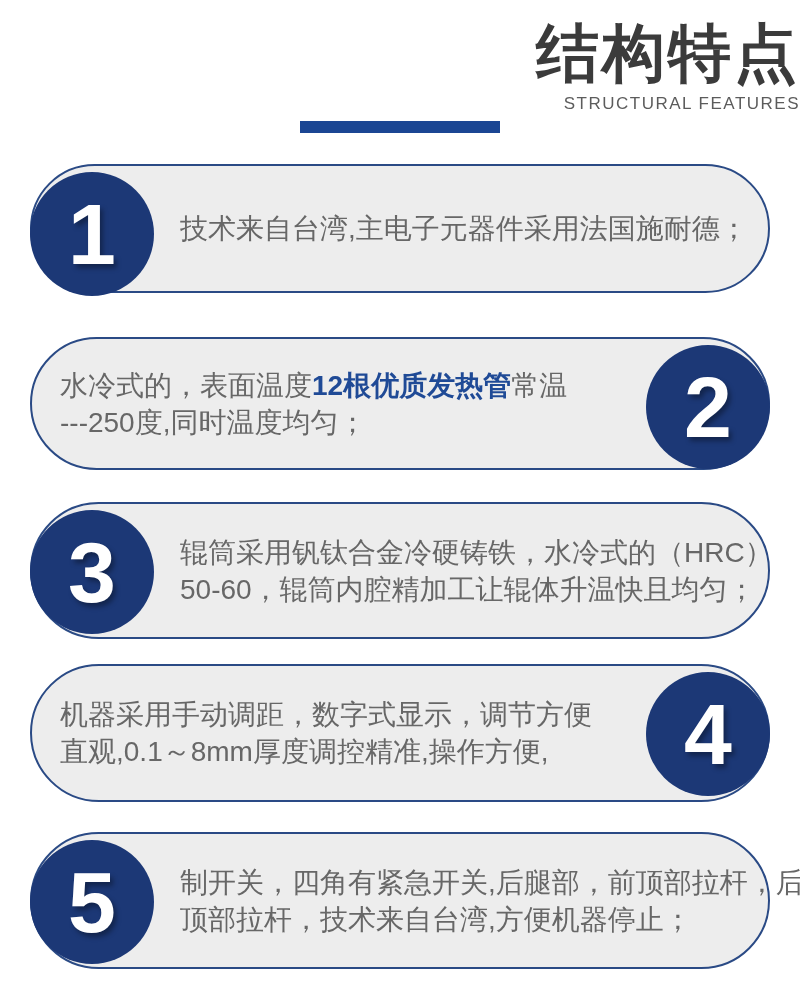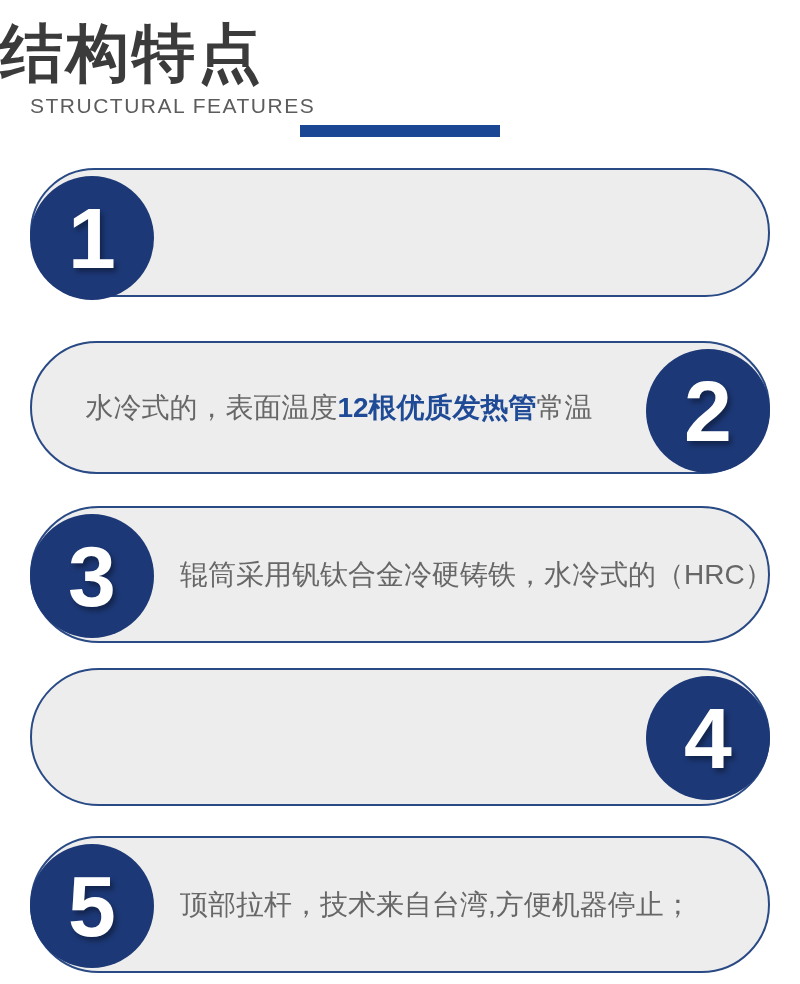--- a/index.html
+++ b/index.html
@@ -12,27 +12,27 @@
     --title-text:#3b3b3b;
     --subtitle-text:#5c5c5c;
   }
   *{box-sizing:border-box;}
   html,body{margin:0;padding:0;}
   body{
     width:800px;height:984px;margin:0 auto;background:#ffffff;
     font-family:"Liberation Sans","DejaVu Sans",sans-serif;
     overflow:hidden;
   }
-  header{text-align:left;}
+  header{text-align:right;}
   h1{
     margin:22px 0 0;font-size:63px;line-height:1.0;font-weight:700;
     letter-spacing:3px;color:var(--title-text);
   }
   .sub{
-    margin-top:9px;font-size:21px;letter-spacing:1.5px;
+    margin-top:9px;font-size:17px;letter-spacing:1.5px;
     color:var(--subtitle-text);
     padding-left:30px;
   }
   .bar{
     width:200px;height:12px;margin:7px auto 0;background:var(--accent-bar);
   }
   main{display:block;}
   .row{
     position:relative;margin:0 30px;background:var(--pill-bg);
     border:2px solid var(--pill-border);border-radius:75px;
@@ -47,58 +47,68 @@
     position:absolute;top:6px;width:124px;height:124px;border-radius:50%;
     background:var(--navy);color:#ffffff;
     display:flex;align-items:center;justify-content:center;
     font-size:86px;font-weight:700;line-height:1;
     text-shadow:3px 4px 5px rgba(0,0,0,0.35);
     z-index:2;
   }
   .row.left  .num{left:-2px;}
   .row.right .num{right:-2px;}
   .row.left  .txt{padding-left:148px;padding-right:12px;}
-  .row.right .txt{padding-left:28px;padding-right:150px;text-align:center;}
+  .row.right .txt{padding-left:28px;padding-right:150px;}
   .line{
     font-size:28px;line-height:37px;color:var(--body-text);
     white-space:nowrap;
   }
   .hl{color:var(--highlight-text);font-weight:700;}
 </style>
 </head>
 <body>
 
 <header>
   <h1>结构特点</h1>
   <div class="sub">STRUCTURAL FEATURES</div>
   <div class="bar"></div>
 </header>
 
 <main>
   <section class="row left">
     <div class="num">1</div>
+    <div class="txt">
+        <div class="line"><span>技术来自台湾,主电子元器件采用法国施耐德；</span></div>
+      </div>
   </section>
 
   <section class="row right">
     <div class="num">2</div>
     <div class="txt">
         <div class="line"><span>水冷式的，表面温度</span><span class="hl">12根优质发热管</span><span>常温</span></div>
+        <div class="line"><span>---250度,同时温度均匀；</span></div>
       </div>
   </section>
 
   <section class="row left">
     <div class="num">3</div>
     <div class="txt">
         <div class="line"><span>辊筒采用钒钛合金冷硬铸铁，水冷式的（HRC）</span></div>
+        <div class="line"><span>50-60，辊筒内腔精加工让辊体升温快且均匀；</span></div>
       </div>
   </section>
 
   <section class="row right">
     <div class="num">4</div>
+    <div class="txt">
+        <div class="line"><span>机器采用手动调距，数字式显示，调节方便</span></div>
+        <div class="line"><span>直观,0.1～8mm厚度调控精准,操作方便,</span></div>
+      </div>
   </section>
 
   <section class="row left">
     <div class="num">5</div>
     <div class="txt">
+        <div class="line"><span>制开关，四角有紧急开关,后腿部，前顶部拉杆，后</span></div>
         <div class="line"><span>顶部拉杆，技术来自台湾,方便机器停止；</span></div>
       </div>
   </section>
 </main>
 
 </body></html>

